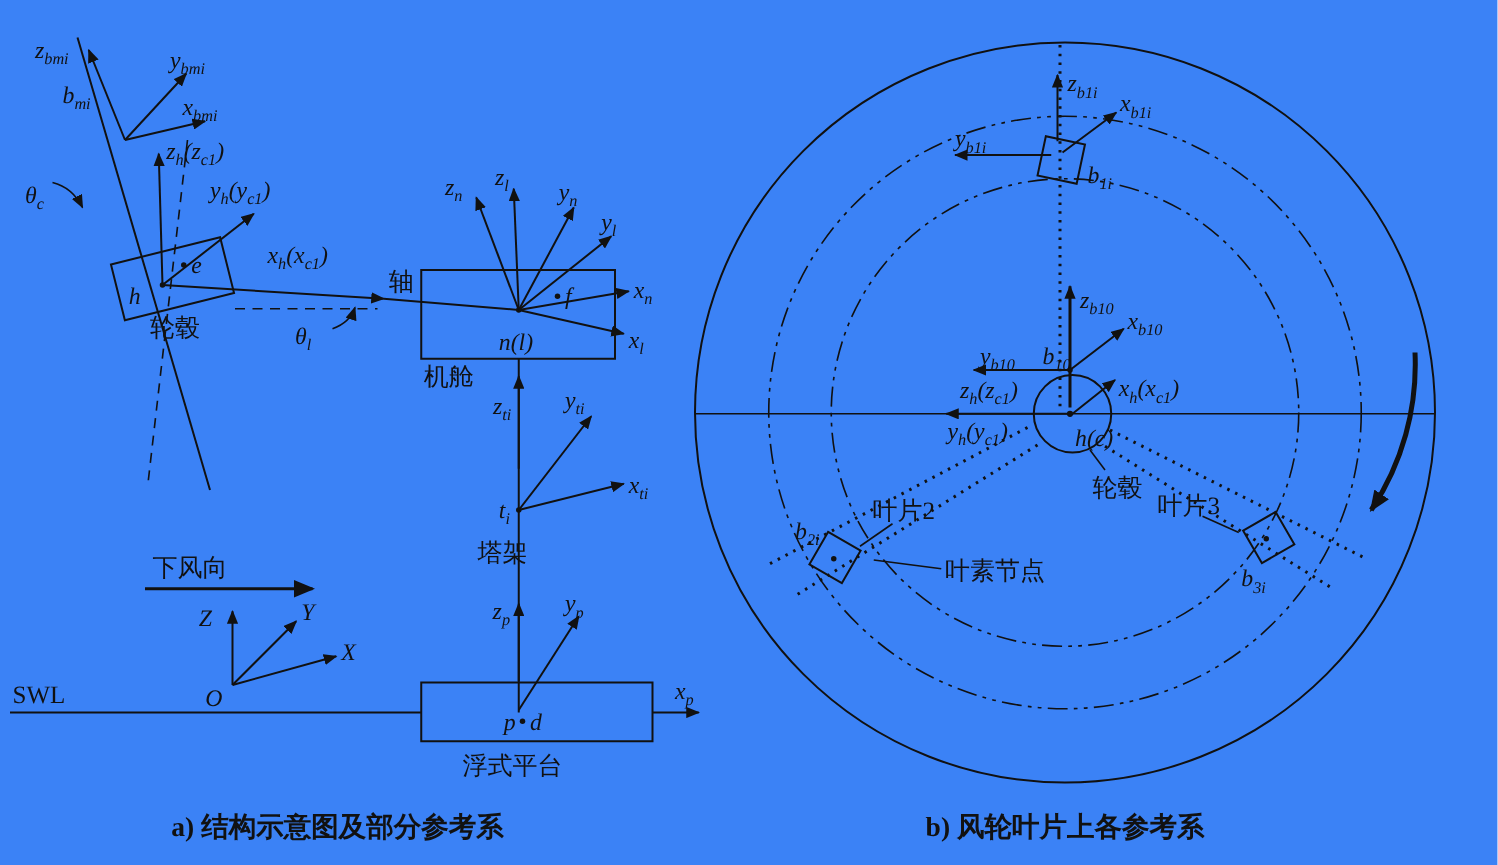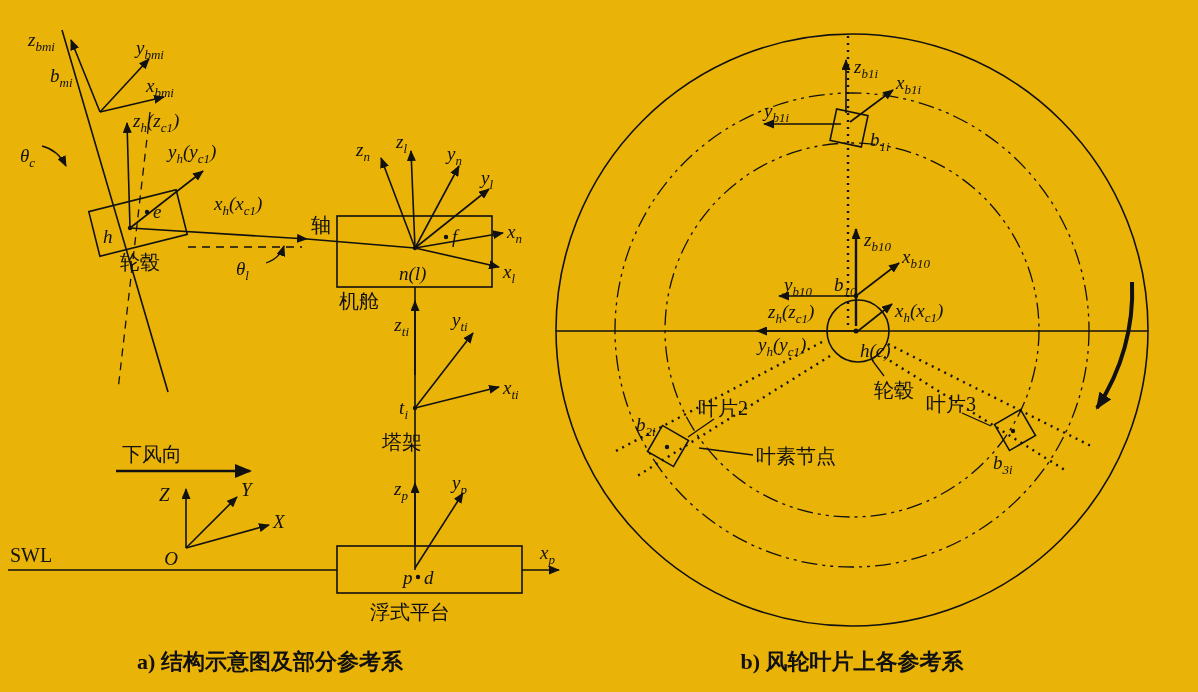--- a/index.html
+++ b/index.html
@@ -1,16 +1,16 @@
 <!DOCTYPE html>
 <html><head>
 <meta charset="utf-8">
 <style>
   html,body{margin:0;padding:0;background:#fff;}
-  .page{width:1198px;height:692px;background:#eab308;position:relative;overflow:hidden;}
+  .page{width:1198px;height:692px;background:#3b82f6;position:relative;overflow:hidden;}
   svg{display:block;}
   svg text{fill:#111;}
   .lbl{font-family:"Liberation Serif",serif;font-style:italic;font-size:19px;}
   .lbl .sub{font-size:13px;}
   .cjk{font-family:"Liberation Serif",serif;font-style:normal;font-size:20px;}
   .cap{font-family:"Liberation Serif",serif;font-style:normal;font-size:22px;font-weight:bold;}
   .ln{stroke:#111;stroke-width:1.6;fill:none;}
   .thin{stroke-width:1.3;}
   .bold{stroke-width:2.4;}
   .xbold{stroke-width:4;}

